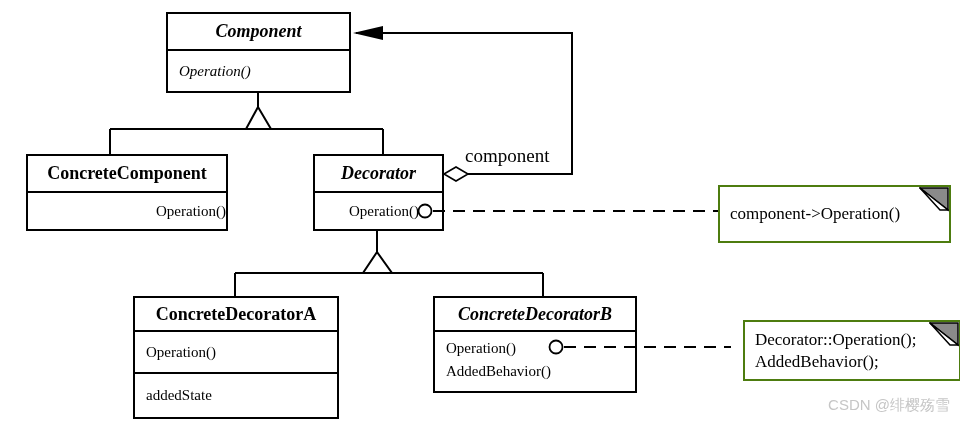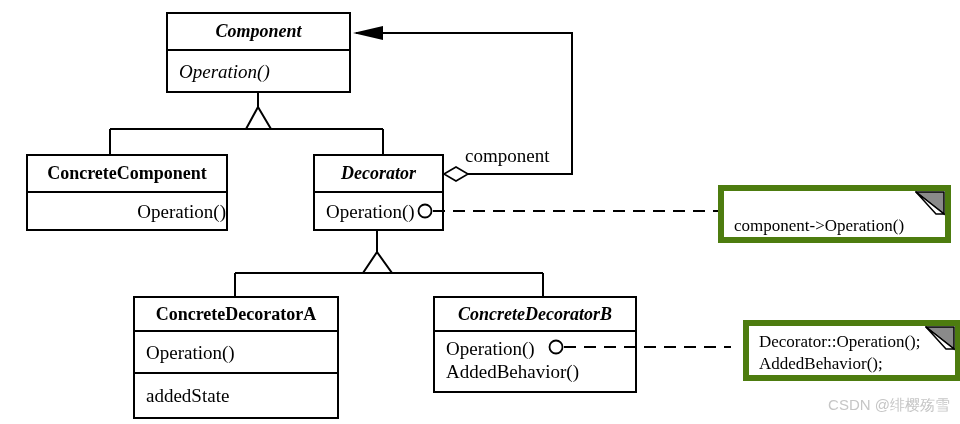--- a/index.html
+++ b/index.html
@@ -13,28 +13,28 @@
     box-sizing:border-box; display:flex; flex-direction:column;
   }
   .cls-title {
     display:flex; align-items:center; justify-content:center;
     font-weight:bold; font-size:18px; border-bottom:2px solid #000000;
     flex:0 0 auto; box-sizing:border-box;
   }
   .abstract { font-style:italic; }
   .compartment {
     display:flex; flex-direction:column; justify-content:center;
-    font-size:19px; padding-left:11px; box-sizing:border-box;
+    font-size:15px; padding-left:11px; box-sizing:border-box;
   }
   .compartment .line { line-height:23px; white-space:nowrap; }
   .divided { border-bottom:2px solid #000000; }
   
   .note {
-    position:absolute; background:#ffffff; border:6px solid #4d7c0f;
-    box-sizing:border-box; display:flex; flex-direction:column; justify-content:flex-end;
+    position:absolute; background:#ffffff; border:2px solid #4d7c0f;
+    box-sizing:border-box; display:flex; flex-direction:column; justify-content:center;
     font-size:17px; padding-left:10px;
   }
   .note .line { line-height:22px; white-space:nowrap; }
   .fold { position:absolute; top:0; right:0; }
   
   .overlay { position:absolute; left:0; top:0; pointer-events:none; }
   
   .role-label {
     position:absolute; font-size:19px; white-space:nowrap;
   }
@@ -55,21 +55,21 @@
     </div>
   </div>
 
   <div class="cls" style="left:26px; top:154px; width:202px; height:77px;text-align:right;">
     <div class="cls-title" style="height:37px;">ConcreteComponent</div>
     <div class="compartment" style="flex:1;">
       <div class="line">Operation()</div>
     </div>
   </div>
 
-  <div class="cls" style="left:313px; top:154px; width:131px; height:77px;">
+  <div class="cls" style="left:313px; top:154px; width:131px; height:77px;text-align:center;">
     <div class="cls-title abstract" style="height:37px;">Decorator</div>
     <div class="compartment" style="flex:1;">
       <div class="line">Operation()</div>
     </div>
   </div>
 
   <div class="cls" style="left:133px; top:296px; width:206px; height:123px;">
     <div class="cls-title" style="height:34px;">ConcreteDecoratorA</div>
     <div class="compartment divided" style="height:42px;">
       <div class="line">Operation()</div>

